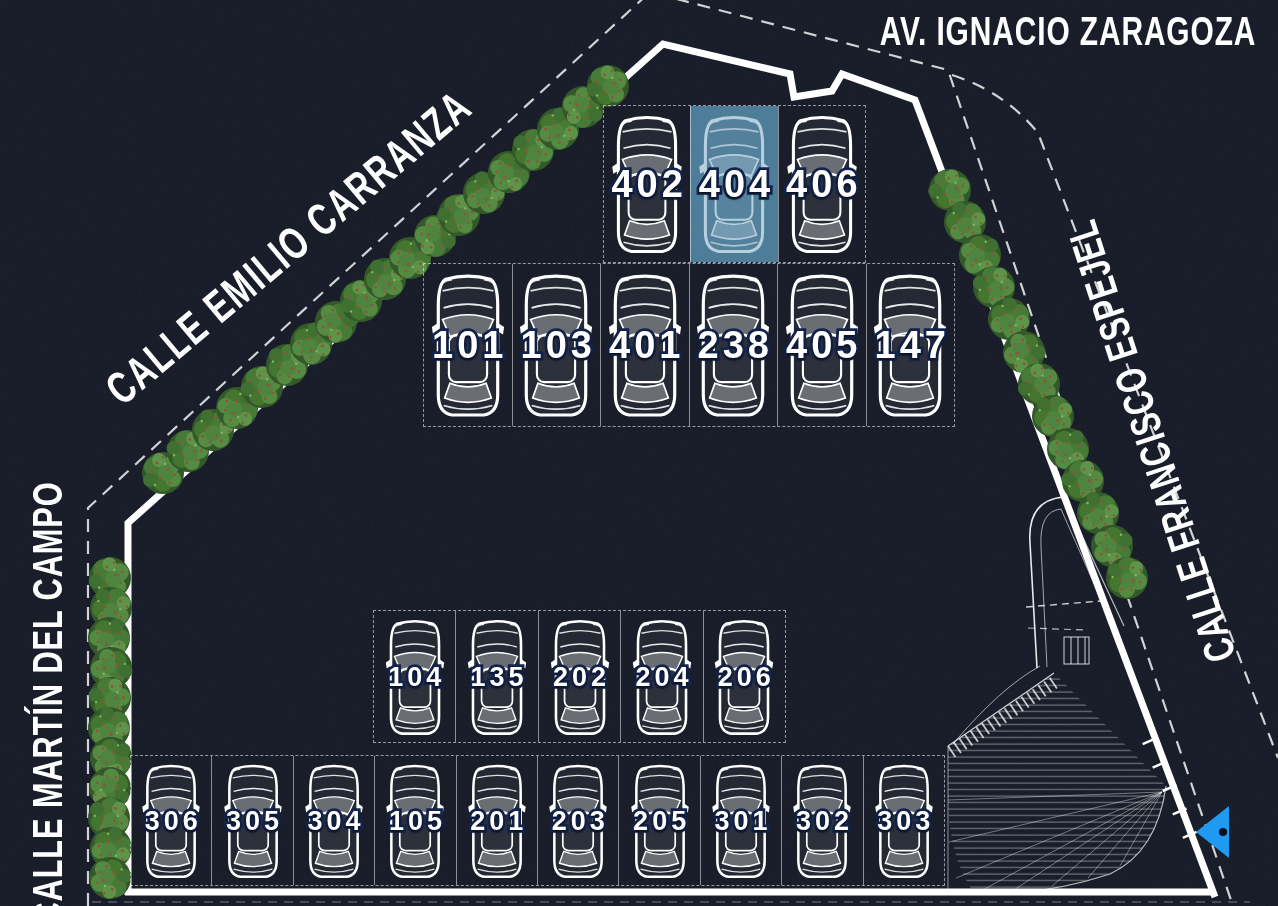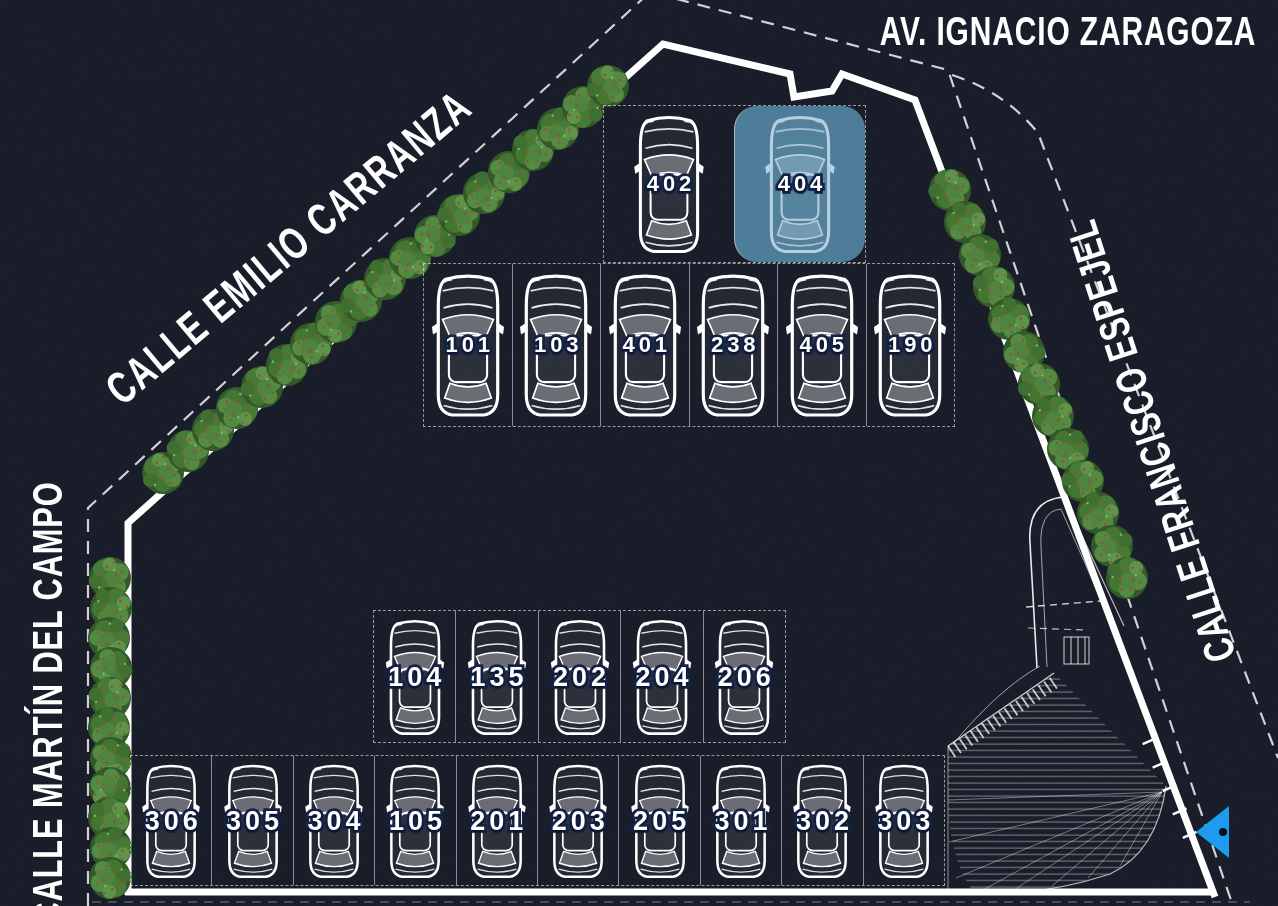--- a/index.html
+++ b/index.html
@@ -12,34 +12,34 @@
 
   
   .block {
     position:absolute; display:flex; box-sizing:border-box;
     border:1.5px dashed rgba(255,255,255,.55);
   }
   .space {
     position:relative; flex:1 1 0; box-sizing:border-box; color:#ffffff;
   }
   .space + .space { border-left:1.5px solid rgba(255,255,255,.5); }
-  .space.highlighted { background:#4e7d99; color:#b7cfde;border-radius:23px; }
+  .space.highlighted { background:#4e7d99; color:#b7cfde; }
   .car {
     position:absolute; left:50%; top:50%; transform:translate(-50%,-50%);
     height:93%; width:96%;
   }
   .num {
     position:absolute; left:50%; top:50%; transform:translate(-50%,-50%);
     color:#ffffff; font-weight:700; white-space:nowrap;
     letter-spacing:4px; text-indent:4px;
     -webkit-text-stroke:5.5px #13234a; paint-order:stroke fill;
     text-shadow:0 2px 3px rgba(0,0,0,.55);
     z-index:3;
   }
-  .block-a .num, .block-b .num { font-size:22px; }
+  .block-a .num, .block-b .num { font-size:38px; }
   .block-c .num, .block-d .num { font-size:27px; }
 
   .block-a { left:603px; top:105px; width:263px; height:158px; }
   .block-b { left:423px; top:263px; width:532px; height:164px; }
   .block-c { left:373px; top:610px; width:413px; height:133px; }
   .block-d { left:130px; top:755px; width:815px; height:131px; }
 
   
   .street {
     position:absolute; color:#ffffff; font-weight:700; white-space:nowrap;
@@ -209,20 +209,26 @@
           <use href="#car"></use>
         </svg>
       <span class="num">402</span>
     </div>
     <div class="space highlighted">
       <svg class="car">
           <use href="#car"></use>
         </svg>
       <span class="num">404</span>
     </div>
+    <div class="space">
+      <svg class="car">
+          <use href="#car"></use>
+        </svg>
+      <span class="num">406</span>
+    </div>
   </div>
 
   <div class="block block-b">
     <div class="space">
       <svg class="car">
           <use href="#car"></use>
         </svg>
       <span class="num">101</span>
     </div>
     <div class="space">
@@ -246,21 +252,21 @@
     <div class="space">
       <svg class="car">
           <use href="#car"></use>
         </svg>
       <span class="num">405</span>
     </div>
     <div class="space">
       <svg class="car">
           <use href="#car"></use>
         </svg>
-      <span class="num">190</span>
+      <span class="num">147</span>
     </div>
   </div>
 
   <div class="block block-c">
     <div class="space">
       <svg class="car">
           <use href="#car"></use>
         </svg>
       <span class="num">104</span>
     </div>

